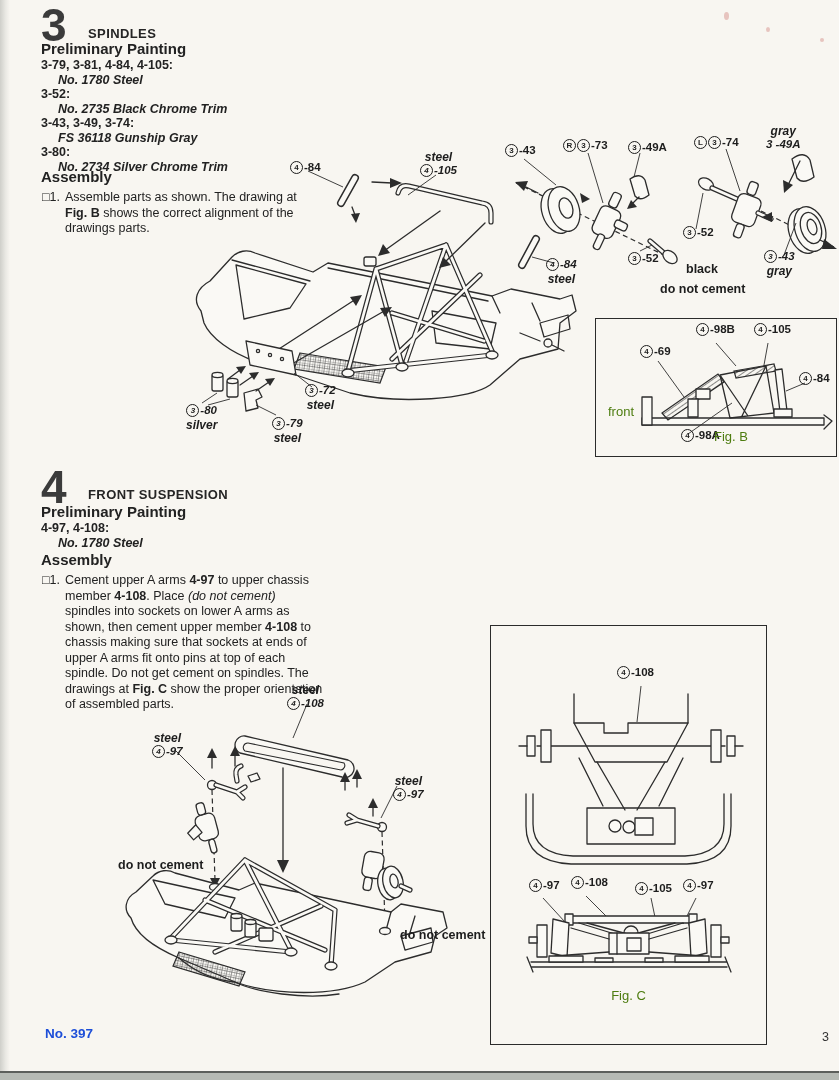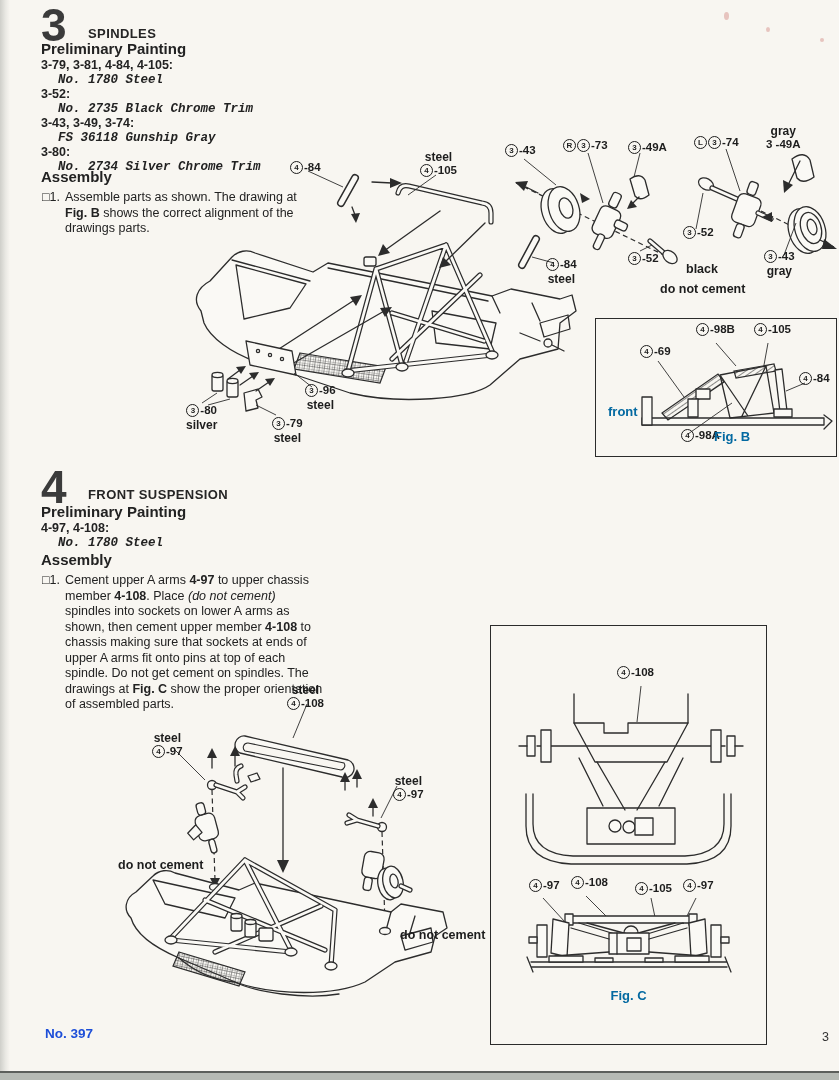--- a/index.html
+++ b/index.html
@@ -9,35 +9,35 @@
        background:linear-gradient(90deg,#cfcfca,#e9e8e3 55%,#f8f6f1);}
   .edge-bottom{position:absolute;left:0;right:0;bottom:0;height:7px;background:#b6bab4;
        border-top:2px solid #5c5f5b;}
   .speck{position:absolute;border-radius:50%;background:#d99a96;opacity:.55;}
 
   .bignum{position:absolute;font-size:46px;font-weight:bold;color:#3b3b3b;line-height:1;}
   .sectitle{position:absolute;font-size:13px;font-weight:bold;letter-spacing:.4px;color:#252525;}
   .h2{position:absolute;font-size:15px;font-weight:bold;color:#222;}
   .paints{position:absolute;font-size:12.5px;line-height:14.5px;color:#222;}
   .paints .pp{font-weight:bold;}
-  .paints .pc{font-weight:bold;font-style:italic;margin-left:17px;font-family:Liberation Mono, monospace;}
+  .paints .pc{font-weight:bold;font-style:italic;margin-left:17px;}
   .step{position:absolute;font-size:12.5px;line-height:15.5px;color:#222;padding-left:23px;}
   .step .marker{position:absolute;left:0;top:0;}
   .step b{font-weight:bold;}
   .step i{font-style:italic;}
 
   .lbl{position:absolute;font-weight:bold;font-size:11.5px;white-space:nowrap;color:#1d1d1d;}
   .lbl .circ{display:inline-block;width:11px;height:11px;border:1.1px solid #1d1d1d;border-radius:50%;
        font-size:8px;line-height:11px;text-align:center;font-weight:bold;vertical-align:1px;margin-right:1px;}
   .lbl .pre{display:block;font-size:12px;}
   .lbl .sub{display:block;font-size:12px;margin-top:1px;}
-  .ta-c{text-align:center;}
+  .ta-c{text-align:center;font-style:italic;}
   .note{position:absolute;font-weight:bold;font-size:12.5px;white-space:nowrap;color:#1d1d1d;}
   .figbox{position:absolute;border:1.5px solid #2b2b2b;}
-  .figcap{position:absolute;font-weight:bold;font-size:13px;color:#0369a1;}
+  .figcap{position:absolute;font-weight:normal;font-size:13px;color:#4d7c0f;}
   .footer{position:absolute;font-size:13.5px;font-weight:bold;color:#1d4ed8;}
   .pagenum{position:absolute;font-size:12.5px;color:#333;}
   svg{position:absolute;overflow:visible;}
   svg .ln{stroke:#2c2c2c;stroke-width:1.3;fill:none;stroke-linecap:round;stroke-linejoin:round;}
   svg .thin{stroke:#2c2c2c;stroke-width:.9;fill:none;}
   svg .to{stroke:#2c2c2c;stroke-width:5.2;fill:none;stroke-linecap:round;stroke-linejoin:round;}
   svg .to8{stroke:#2c2c2c;stroke-width:8;fill:none;stroke-linecap:round;}
   svg .ti{stroke:#faf9f5;stroke-width:2.8;fill:none;stroke-linecap:round;stroke-linejoin:round;}
   svg .ti8{stroke:#faf9f5;stroke-width:5;fill:none;stroke-linecap:round;}
   svg .fw{fill:#faf9f5;stroke:#2c2c2c;stroke-width:1.3;stroke-linejoin:round;}
@@ -150,21 +150,21 @@
   </g>
 
   <g>
     <path class="thin" d="M168,18 L203,34 M296,22 L268,42 M414,110 L392,104 M172,234 L154,220 M62,250 L77,240 M68,252 L90,246 M136,262 L116,252"></path>
   </g>
 </svg>
 
 <div class="lbl" style="left:290px;top:161px;"><span class="circ">4</span><span>-84</span></div>
 <div class="lbl ta-c" style="left:420px;top:150px;"><span class="pre">steel</span><span class="circ">4</span><span>-105</span></div>
 <div class="lbl ta-c" style="left:546px;top:258px;"><span><span class="circ">4</span><span>-84</span></span><span class="sub">steel</span></div>
-<div class="lbl ta-c" style="left:305px;top:384px;"><span><span class="circ">3</span><span>-96</span></span><span class="sub">steel</span></div>
+<div class="lbl ta-c" style="left:305px;top:384px;"><span><span class="circ">3</span><span>-72</span></span><span class="sub">steel</span></div>
 <div class="lbl ta-c" style="left:186px;top:404px;"><span><span class="circ">3</span><span>-80</span></span><span class="sub">silver</span></div>
 <div class="lbl ta-c" style="left:272px;top:417px;"><span><span class="circ">3</span><span>-79</span></span><span class="sub">steel</span></div>
 
 <svg style="left:500px;top:135px;" width="339" height="165" viewBox="0 0 339 165">
 
   <path class="dash" d="M16,48 L168,122"></path>
   <g fill="#2c2c2c">
       <line class="ln" x1="38" y1="58" x2="26" y2="52"></line>
       <polygon points="15,47 28,46 24,56"></polygon>
     </g>

